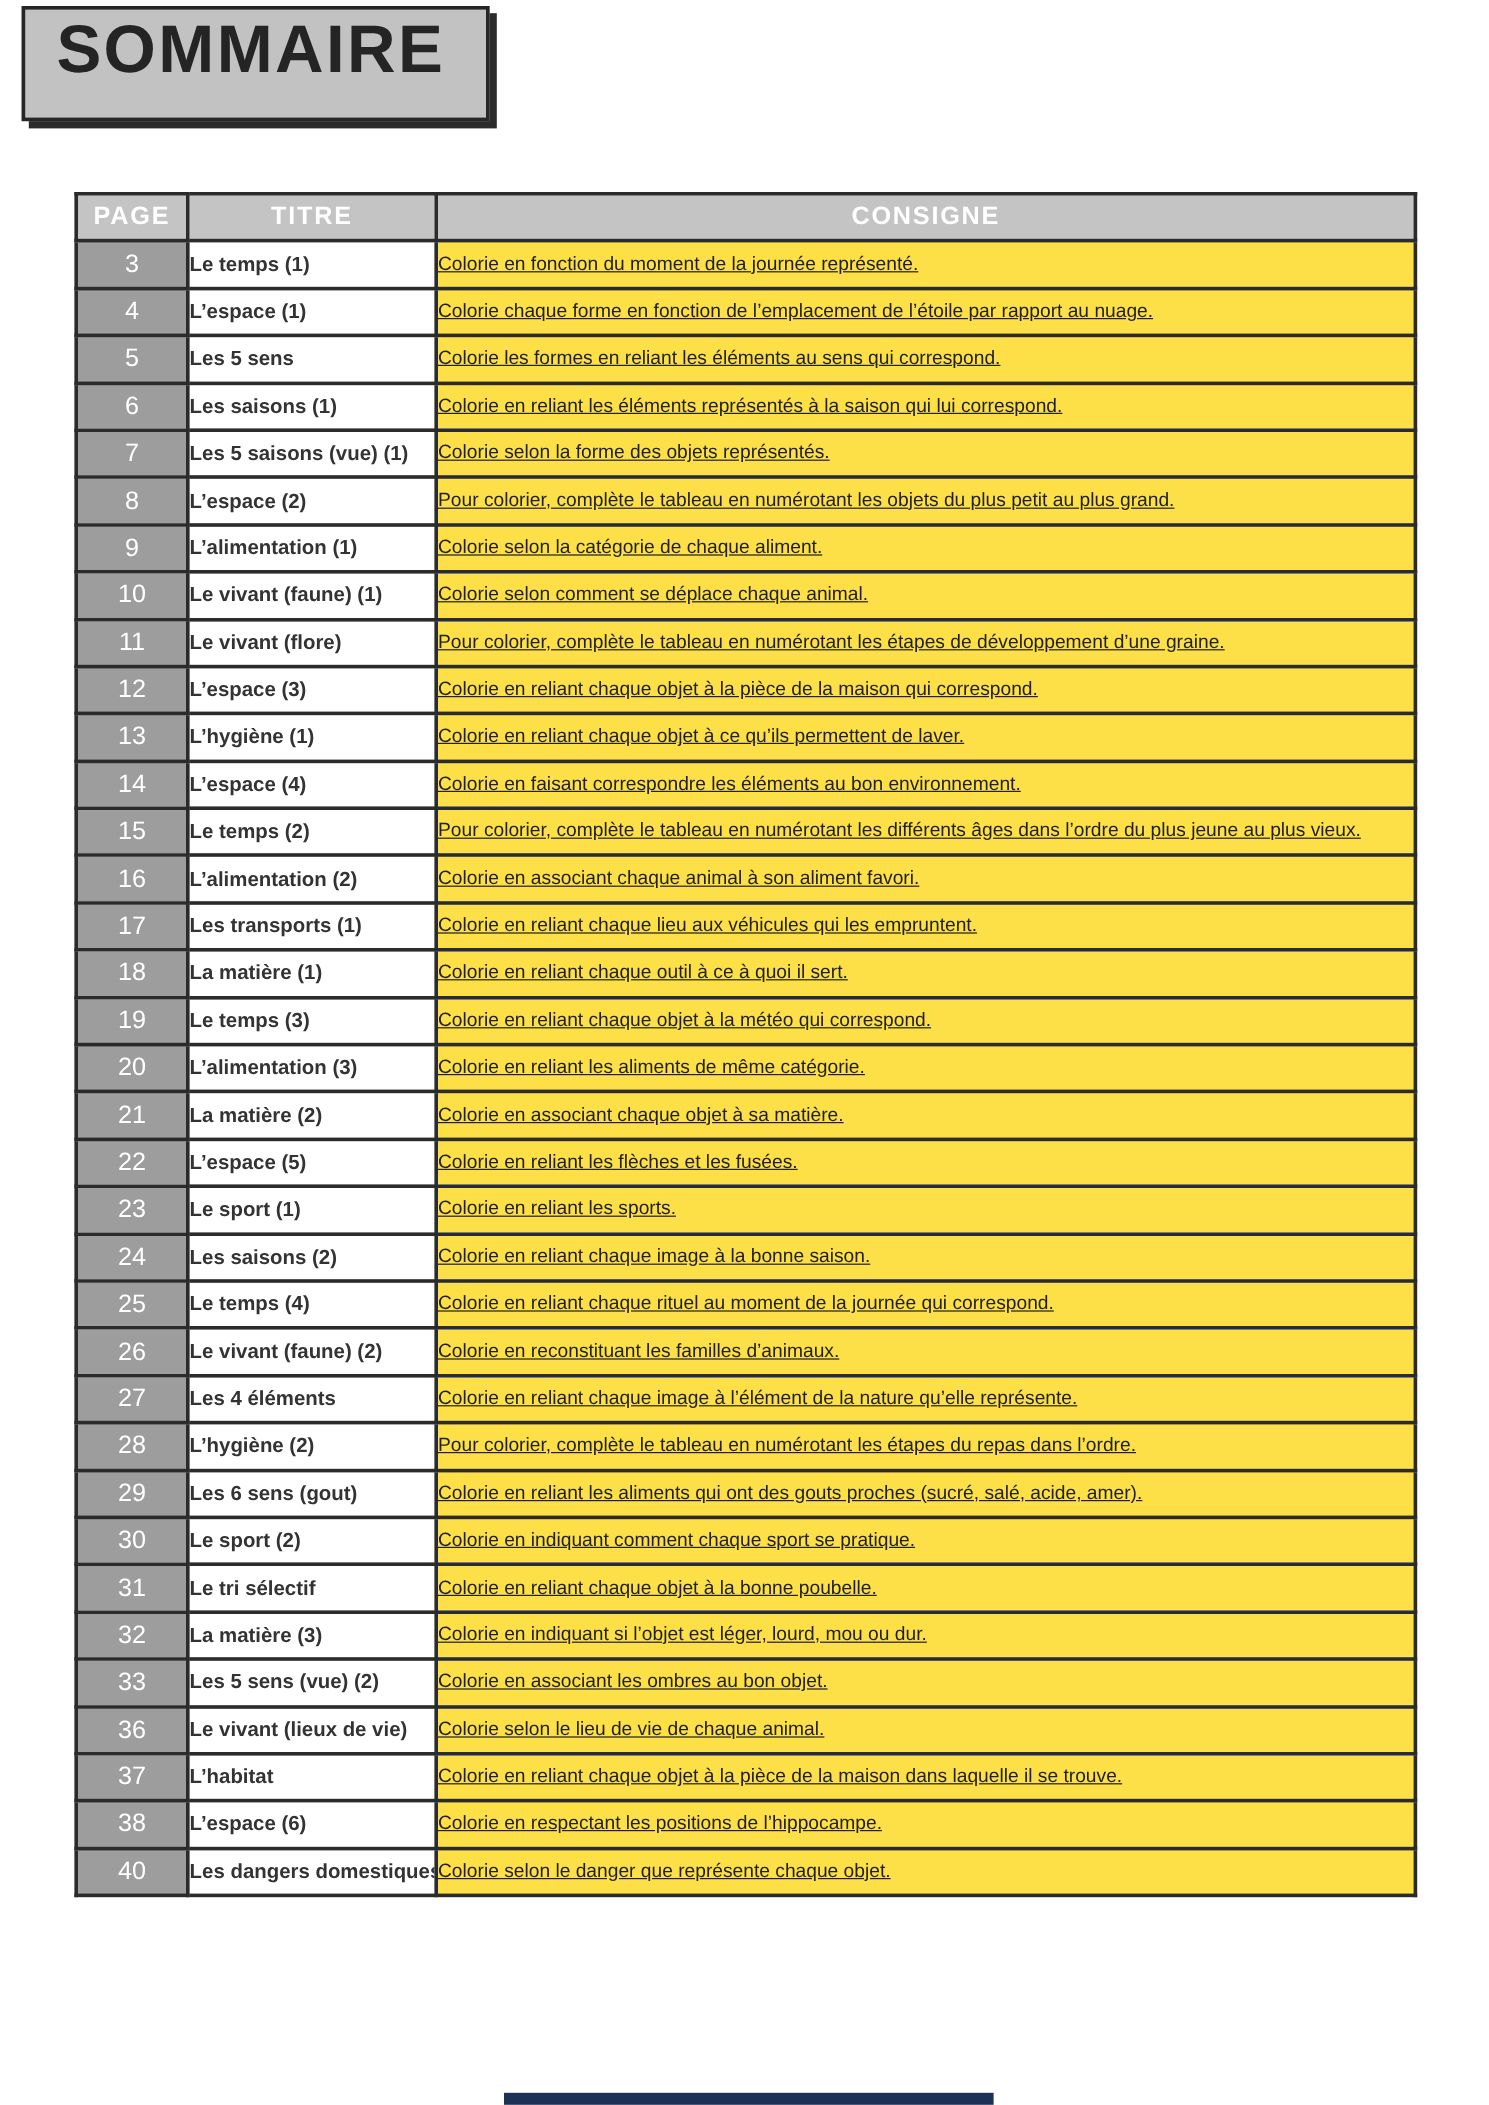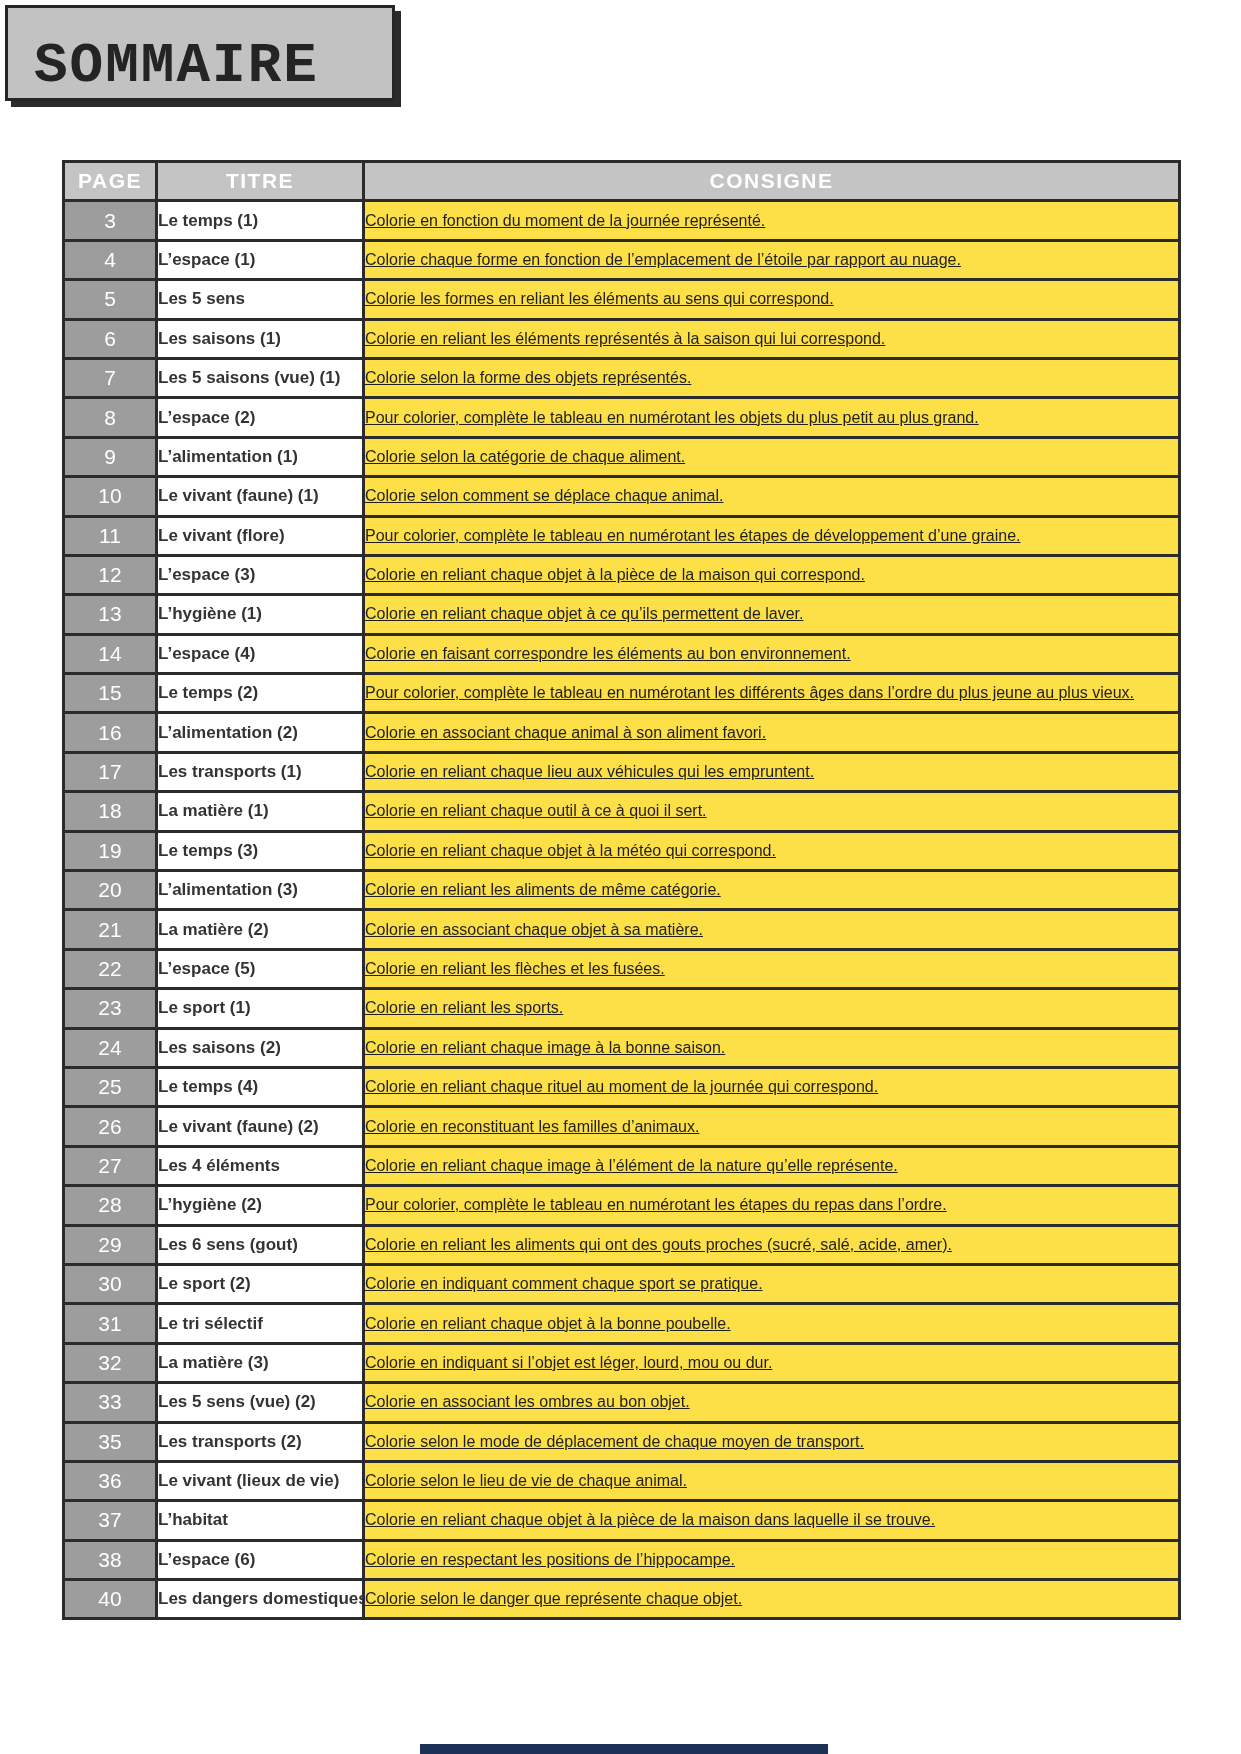--- a/index.html
+++ b/index.html
@@ -9,28 +9,27 @@
     background: #ffffff;
     overflow: hidden;
     font-family: "Liberation Sans", sans-serif;
     --border: #2b2b2b;
     --header-bg: #c4c4c4;
     --pagecell-bg: #9d9d9d;
     --box-bg: #c2c2c2;
     --footer-bar: #1d3156;
   }
   .sommaire-box {
-    position: absolute; left: 5px; top: 5px;
+    position: absolute; left: 18px; top: 5px;
     width: 358px; height: 90px;
     background: var(--box-bg);
     border: 3px solid #262626;
     box-shadow: 6px 6px 0 #2b2b2b;
-    display: flex; align-items: flex-end;
+    display: flex; align-items: flex-start;
     padding-left: 26px;
-    font-family: Liberation Mono, monospace;
   }
   .sommaire-title {
     font-size: 56px;
     font-weight: bold;
     letter-spacing: 2px;
     color: #242424;
   }
   table.toc {
     position: absolute;
     left: 62px; top: 160px;
@@ -255,25 +254,20 @@
         <td class="page">32</td>
         <td class="titre">La matière (3)</td>
         <td class="consigne">Colorie en indiquant si l’objet est léger, lourd, mou ou dur.</td>
       </tr>
       <tr>
         <td class="page">33</td>
         <td class="titre">Les 5 sens (vue) (2)</td>
         <td class="consigne">Colorie en associant les ombres au bon objet.</td>
       </tr>
       <tr>
-        <td class="page">35</td>
-        <td class="titre">Les transports (2)</td>
-        <td class="consigne">Colorie selon le mode de déplacement de chaque moyen de transport.</td>
-      </tr>
-      <tr>
         <td class="page">36</td>
         <td class="titre">Le vivant (lieux de vie)</td>
         <td class="consigne">Colorie selon le lieu de vie de chaque animal.</td>
       </tr>
       <tr>
         <td class="page">37</td>
         <td class="titre">L’habitat</td>
         <td class="consigne">Colorie en reliant chaque objet à la pièce de la maison dans laquelle il se trouve.</td>
       </tr>
       <tr>

